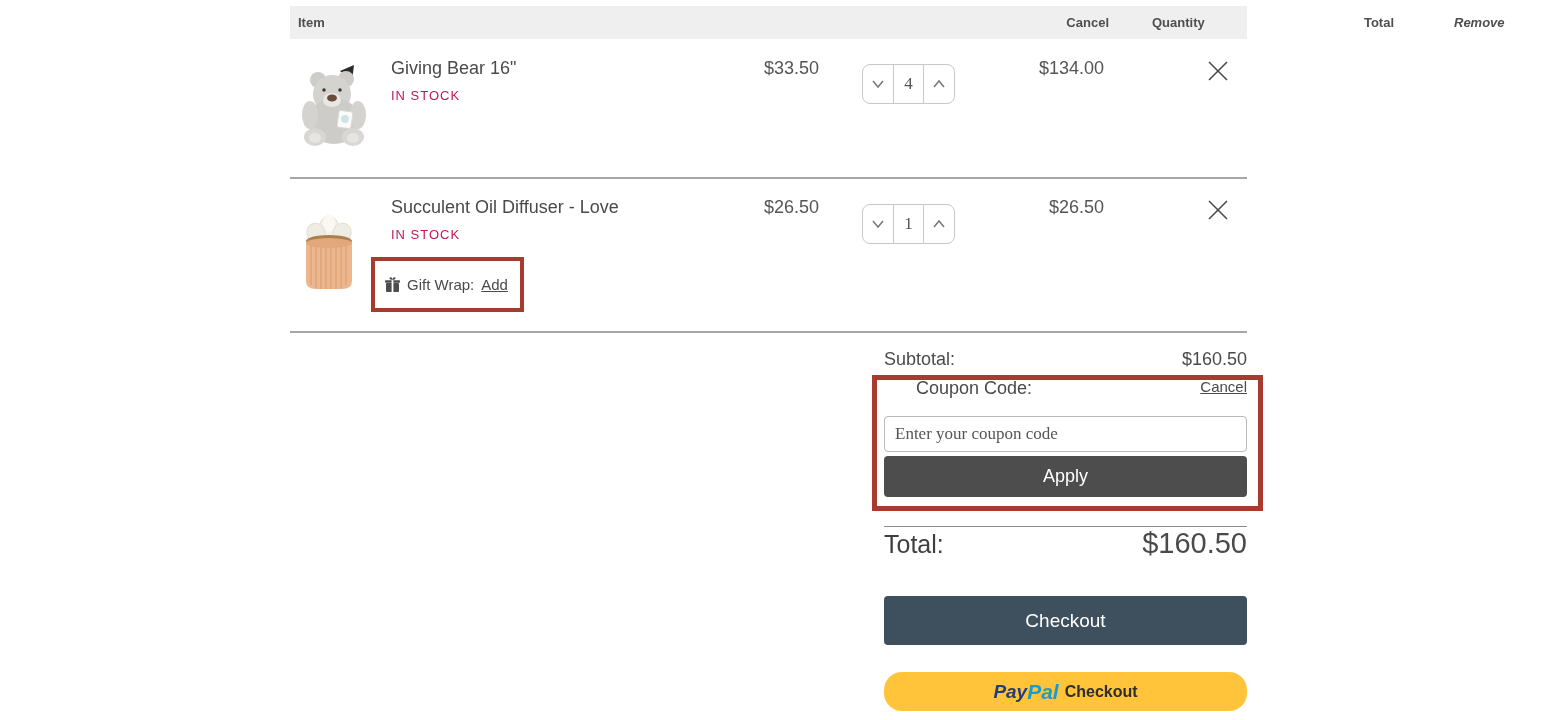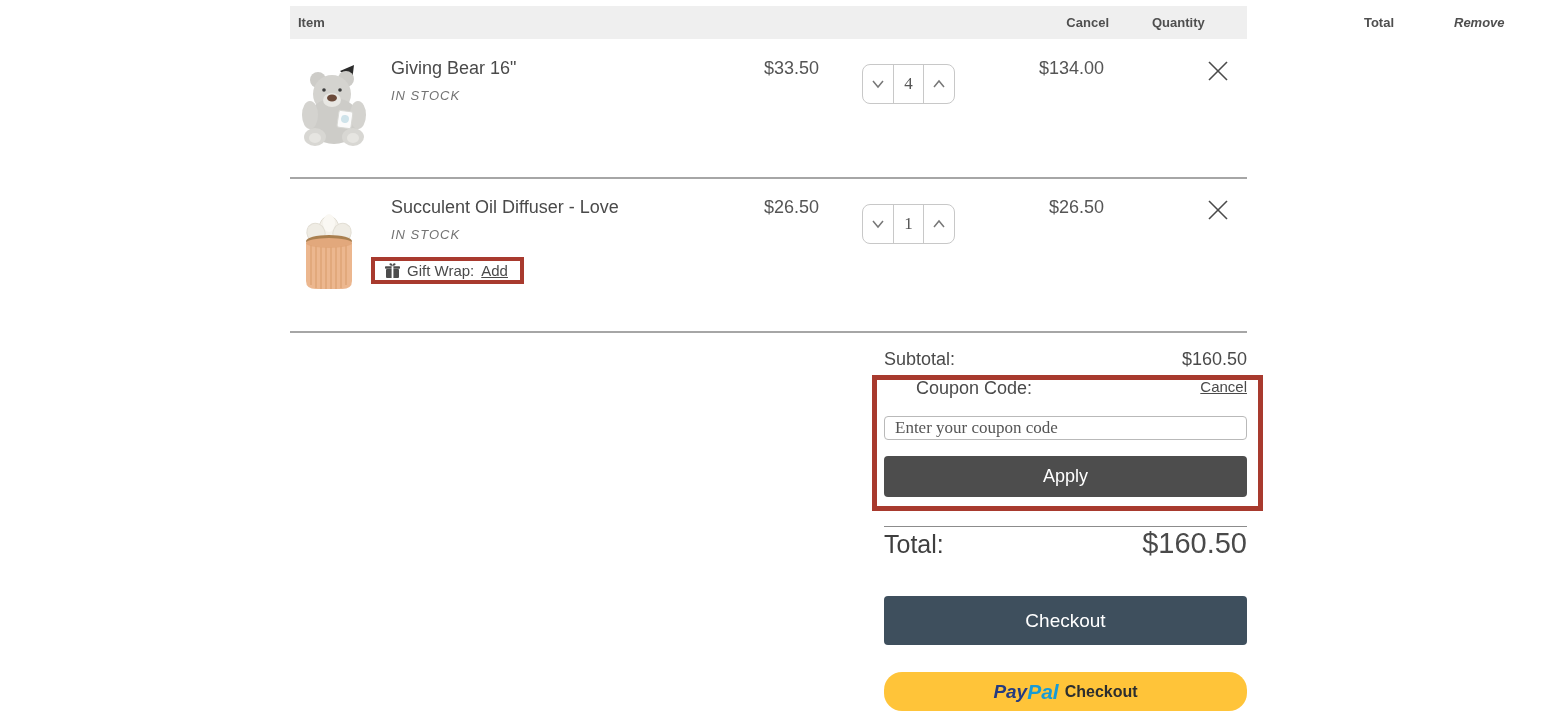--- a/index.html
+++ b/index.html
@@ -18,21 +18,21 @@
   }
   .cart-header span { position:absolute; top:0; line-height:33px; }
   .h-item   { left:8px; }
   .h-price  { left:749px; width:70px; text-align:right; }
   .h-qty    { left:862px; }
   .h-total  { left:1034px; width:70px; text-align:right; }
   .h-remove { left:1164px; width:70px; text-align:left;font-style:italic; }
 
   
   .item-name { font-size:18px; color:#4a4a4a; }
-  .stock { font-size:13px; color:#737373; letter-spacing:1px; margin-top:6px;font-style:italic; }
+  .stock { font-size:13px; color:#be185d; letter-spacing:1px; margin-top:6px; }
   .price-cell, .total-cell { font-size:18px; color:#555; width:110px; text-align:right; }
 
   .stepper {
     width:93px; height:40px; border:1px solid #c8c8c8; border-radius:8px;
     display:flex; align-items:stretch; background:#fff;
   }
   .stepper .step-btn {
     width:30px; display:flex; align-items:center; justify-content:center;
     cursor:pointer; background:none; border:none;
   }
@@ -40,38 +40,38 @@
     flex:1; border-left:1px solid #c8c8c8; border-right:1px solid #c8c8c8;
     display:flex; align-items:center; justify-content:center;
     font-family:"Liberation Serif", serif; font-size:17px; color:#555;
   }
   .remove-x { width:30px; height:30px; cursor:pointer; }
 
   .divider { height:2px; background:#a6a6a6; left:290px; width:957px; }
 
   
   .gift-box {
-    left:371px; top:257px; width:153px; height:27px;
+    left:371px; top:257px; width:153px; height:55px;
     border:4px solid #a83a2e; background:#fff;
     display:flex; align-items:center; padding-left:10px; gap:7px;
     font-size:15px; color:#4a4a4a;
   }
   .gift-box a { color:#4a4a4a; text-decoration:underline; cursor:pointer; }
 
   
   .sum-label { font-size:18px; color:#4a4a4a; }
   .sum-value { font-size:18px; color:#4a4a4a; text-align:right; }
 
   .coupon-frame {
     left:872px; top:375px; width:391px; height:136px;
     border:5px solid #a83a2e; background:transparent;
   }
   .cancel-link { font-size:15px; color:#4a4a4a; text-decoration:underline; cursor:pointer; }
   .coupon-input {
-    left:884px; top:416px; width:363px; height:24px;
+    left:884px; top:416px; width:363px; height:36px;
     border:1px solid #b9b9b9; border-radius:4px; padding:0 10px;
     font-family:"Liberation Serif", serif; font-size:17px; color:#a21caf;
     outline:none; background:#fff;
   }
   .coupon-input::placeholder { color:#555; opacity:1; }
   .apply-btn {
     left:884px; top:456px; width:363px; height:41px;
     background:#4d4d4d; border:none; border-radius:4px;
     color:#fff; font-size:18px; font-family:"Liberation Sans", sans-serif;
     cursor:pointer;

